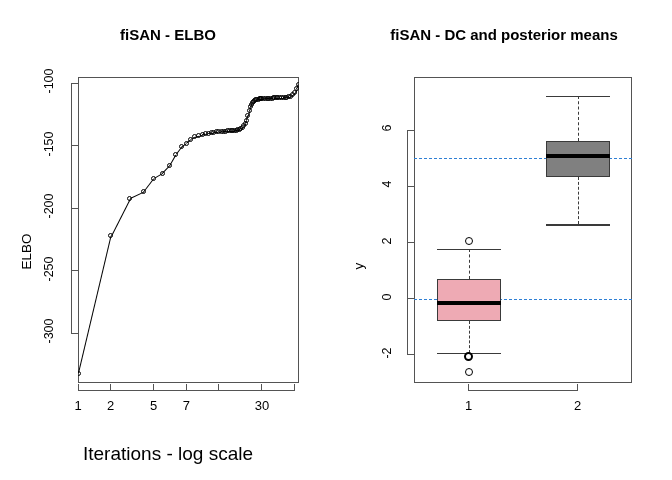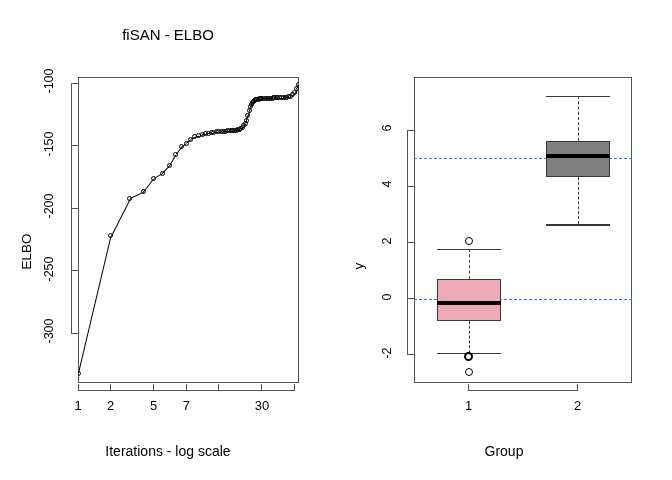--- a/index.html
+++ b/index.html
@@ -3,35 +3,35 @@
 <meta charset="utf-8">
 <style>
   html,body{margin:0;padding:0;}
   body{width:672px;height:480px;background:#ffffff;font-family:"Liberation Sans",sans-serif;overflow:hidden;}
   #root{position:relative;width:672px;height:480px;}
   .panel{position:absolute;top:0;height:480px;width:336px;}
   #panel-left{left:0;}
   #panel-right{left:336px;}
   .title{
     position:absolute;width:100%;text-align:center;top:26px;
-    font-size:15px;font-weight:normal;color:#000;letter-spacing:0px;
+    font-size:15px;font-weight:bold;color:#000;letter-spacing:0px;
   }
   .plotframe{position:absolute;border:1px solid #545454;box-sizing:border-box;background:#fff;}
   .axis-line{position:absolute;background:#545454;}
   .tick{position:absolute;background:#545454;}
   .ylab{
     position:absolute;font-size:12.5px;color:#000;
     transform-origin:center center;white-space:nowrap;
   }
   .ytitle{
     position:absolute;font-size:13.5px;color:#000;white-space:nowrap;
     transform:rotate(-90deg);transform-origin:center center;
   }
   .xlab{position:absolute;font-size:13px;color:#000;text-align:center;white-space:nowrap;}
-  .xtitle{position:absolute;font-size:14px;color:#000;text-align:center;width:100%;}
+  .xtitle{position:absolute;font-size:19px;color:#000;text-align:center;width:100%;}
   .clip{position:absolute;overflow:hidden;}
   .pt{
     position:absolute;width:5px;height:5px;border:1px solid #000;border-radius:50%;
     box-sizing:border-box;background:transparent;margin-left:-2.5px;margin-top:-2.5px;
   }
   .seg{position:absolute;background:#000;transform-origin:0 0;height:1px;}
   .refline{position:absolute;height:0;border-top:1.6px dashed #2f7fd4;}
   .box{position:absolute;box-sizing:border-box;border:1.3px solid #3a3a3a;}
   .median{position:absolute;background:#000;}
   .whisk-v{position:absolute;width:0;border-left:1.6px dashed #3a3a3a;}
@@ -223,20 +223,21 @@
         <div class="pt" style="left: 214.6px; top: 17.8604px;"></div>
         <div class="pt" style="left: 216.519px; top: 15.6122px;"></div>
         <div class="pt" style="left: 218.363px; top: 11.8653px;"></div>
         <div class="pt" style="left: 220.137px; top: 7.49388px;"></div>
       </div>
 
     <div class="xtitle" style="left:0;top:443px;">Iterations - log scale</div>
   </div>
 
   <div class="panel" id="panel-right">
+    <div class="title">fiSAN - DC and posterior means</div>
 
     <div class="ytitle" id="box-ytitle" style="left:-18px;top:222px;width:80px;">y</div>
 
     <div class="plotframe" id="box-frame" style="left:78px;top:77px;width:218px;height:306px;"></div>
 
     <div id="box-yaxis">
         <div class="axis-line" style="left: 71px; top: 130.339px; width: 1px; height: 224.587px;"></div>
         <div class="tick" style="left: 71px; top: 354.427px; width: 7px; height: 1px;"></div>
         <div class="ylab" style="left: 36px; top: 345.927px; width: 30px; text-align: center; transform: rotate(-90deg);">-2</div>
         <div class="tick" style="left: 71px; top: 298.28px; width: 7px; height: 1px;"></div>
@@ -269,16 +270,15 @@
         <div class="outlier" style="left: 50px; top: 274.83px; width: 9px; height: 9px; border-width: 2px;"></div>
         <div class="outlier" style="left: 50.5px; top: 291.332px; width: 8px; height: 8px; border-width: 1.4px;"></div>
         <div class="whisk-v" style="left: 163.5px; top: 19.0899px; height: 44.9174px;"></div>
         <div class="whisk-v" style="left: 163.5px; top: 99.6606px; height: 47.7248px;"></div>
         <div class="whisk-cap" style="left: 131.5px; top: 19.0899px; width: 64px;"></div>
         <div class="whisk-cap" style="left: 131.5px; top: 147.385px; width: 64px;"></div>
         <div class="box" style="left: 131.5px; top: 64.0073px; width: 64px; height: 35.6532px; background: rgb(128, 128, 128); border-color: rgb(58, 58, 58);"></div>
         <div class="median" style="left: 131.5px; top: 77.167px; width: 64px; height: 4px;"></div>
       </div>
 
-    <div class="xtitle" style="left:0;top:443px;">Group</div>
   </div>
 
 </div>
 
 </body></html>

